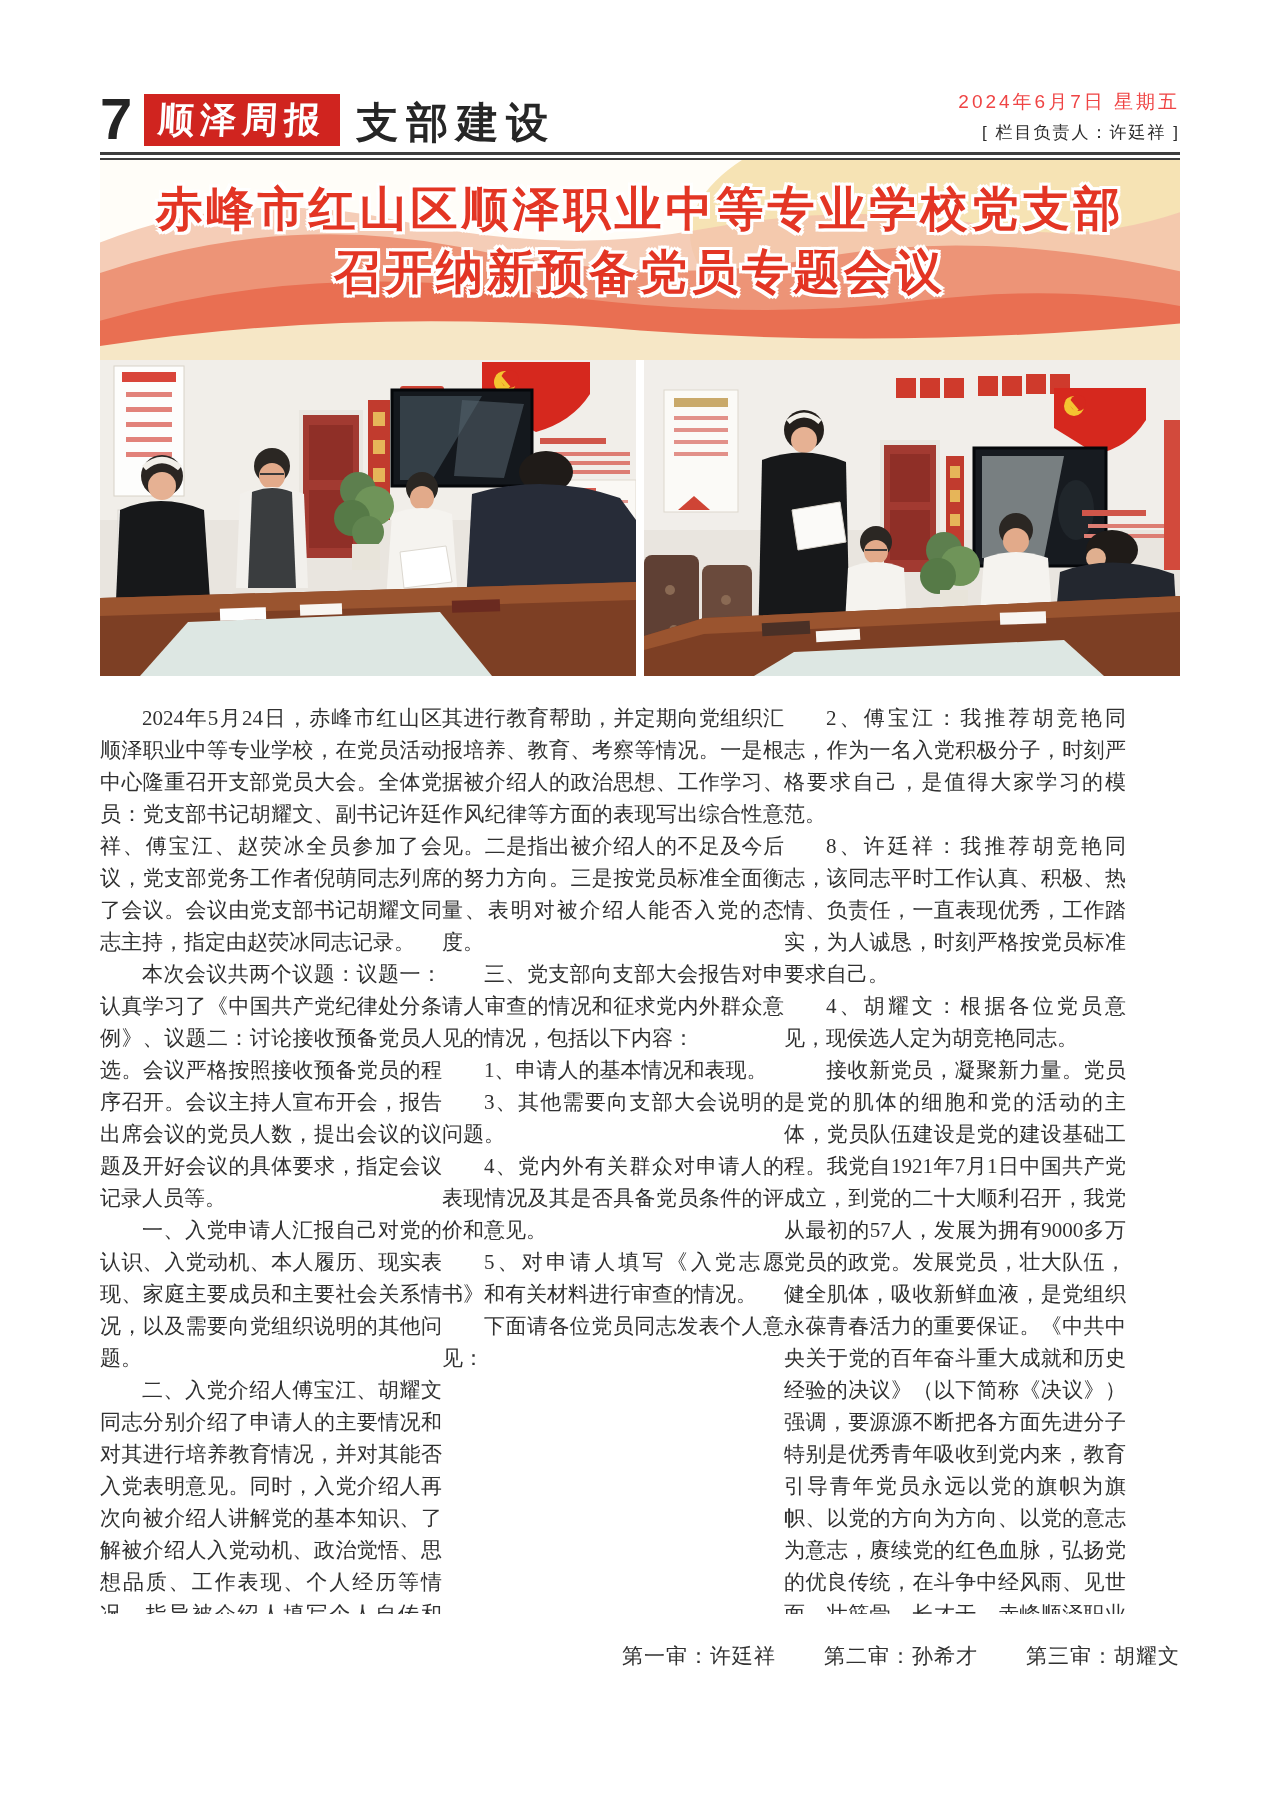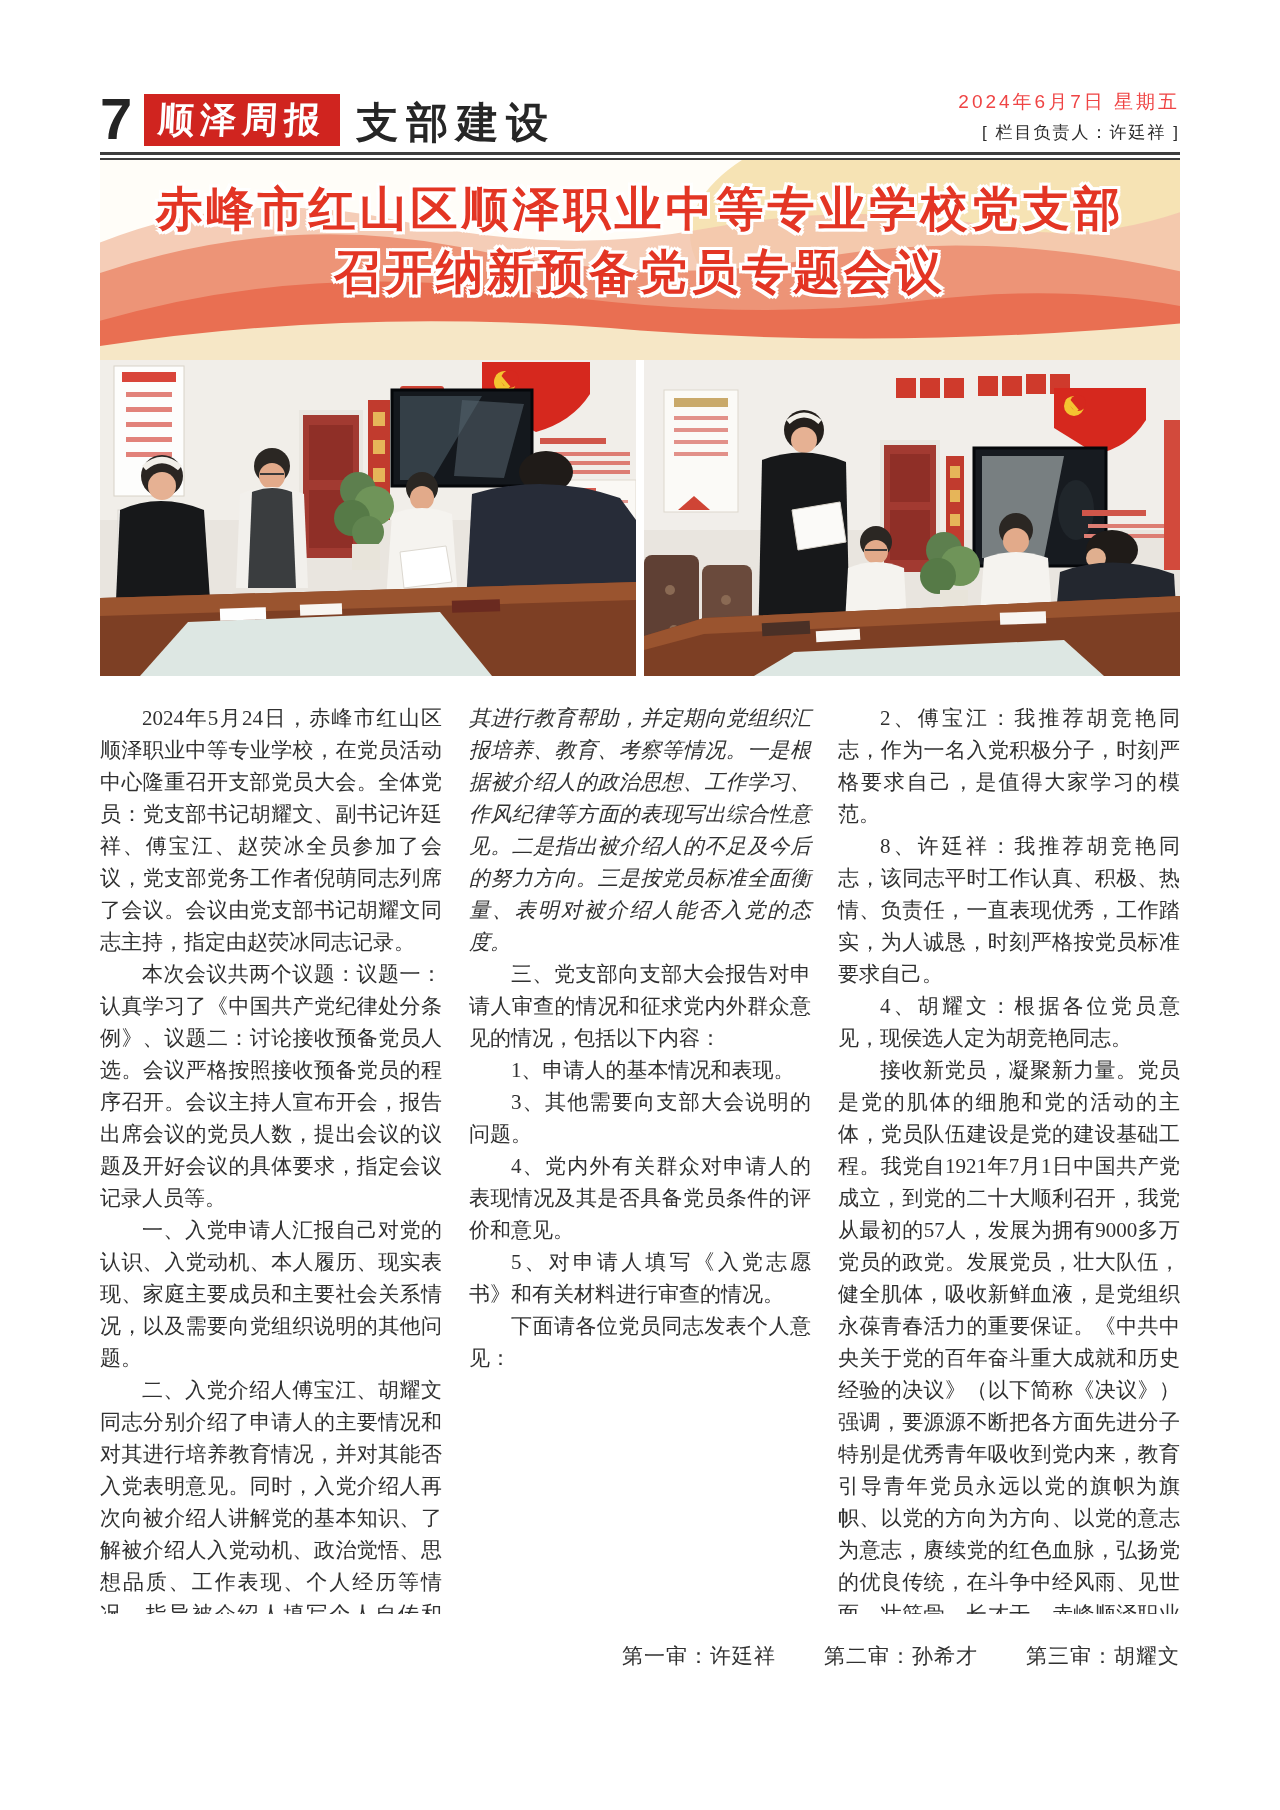--- a/index.html
+++ b/index.html
@@ -49,27 +49,27 @@
     text-shadow:-3px -3px 0 #fff,3px -3px 0 #fff,-3px 3px 0 #fff,3px 3px 0 #fff,
                 -3px 0 0 #fff,3px 0 0 #fff,0 -3px 0 #fff,0 3px 0 #fff;
   }
   .headline-line.l1{font-size:47px;}
   .headline-line.l2{font-size:47px;}
   
   .photos{display:flex;gap:8px;height:316px;}
   .photo{width:536px;height:316px;overflow:hidden;background:#efece7;}
   .photo svg{display:block;width:100%;height:100%;}
   
-  .article{display:flex;gap:27px;margin-top:26px;height:912px;overflow:hidden;}
+  .article{display:flex;margin-top:26px;height:912px;overflow:hidden;}
   .col{width:342px;flex:0 0 342px;text-align:justify;}
   .para{
     margin:0;font-size:21px;line-height:32px;color:#303030;
     text-indent:2em;word-break:break-all;
   }
-  .para.no-indent{text-indent:0;font-style:italic;}
+  .para.no-indent{text-indent:0;}
   
   .review-footer{
     display:flex;justify-content:flex-end;gap:48px;margin-top:28px;
     font-size:21px;color:#303030;letter-spacing:1px;
   }
 </style>
 </head>
 <body>
 
 <div class="page">

